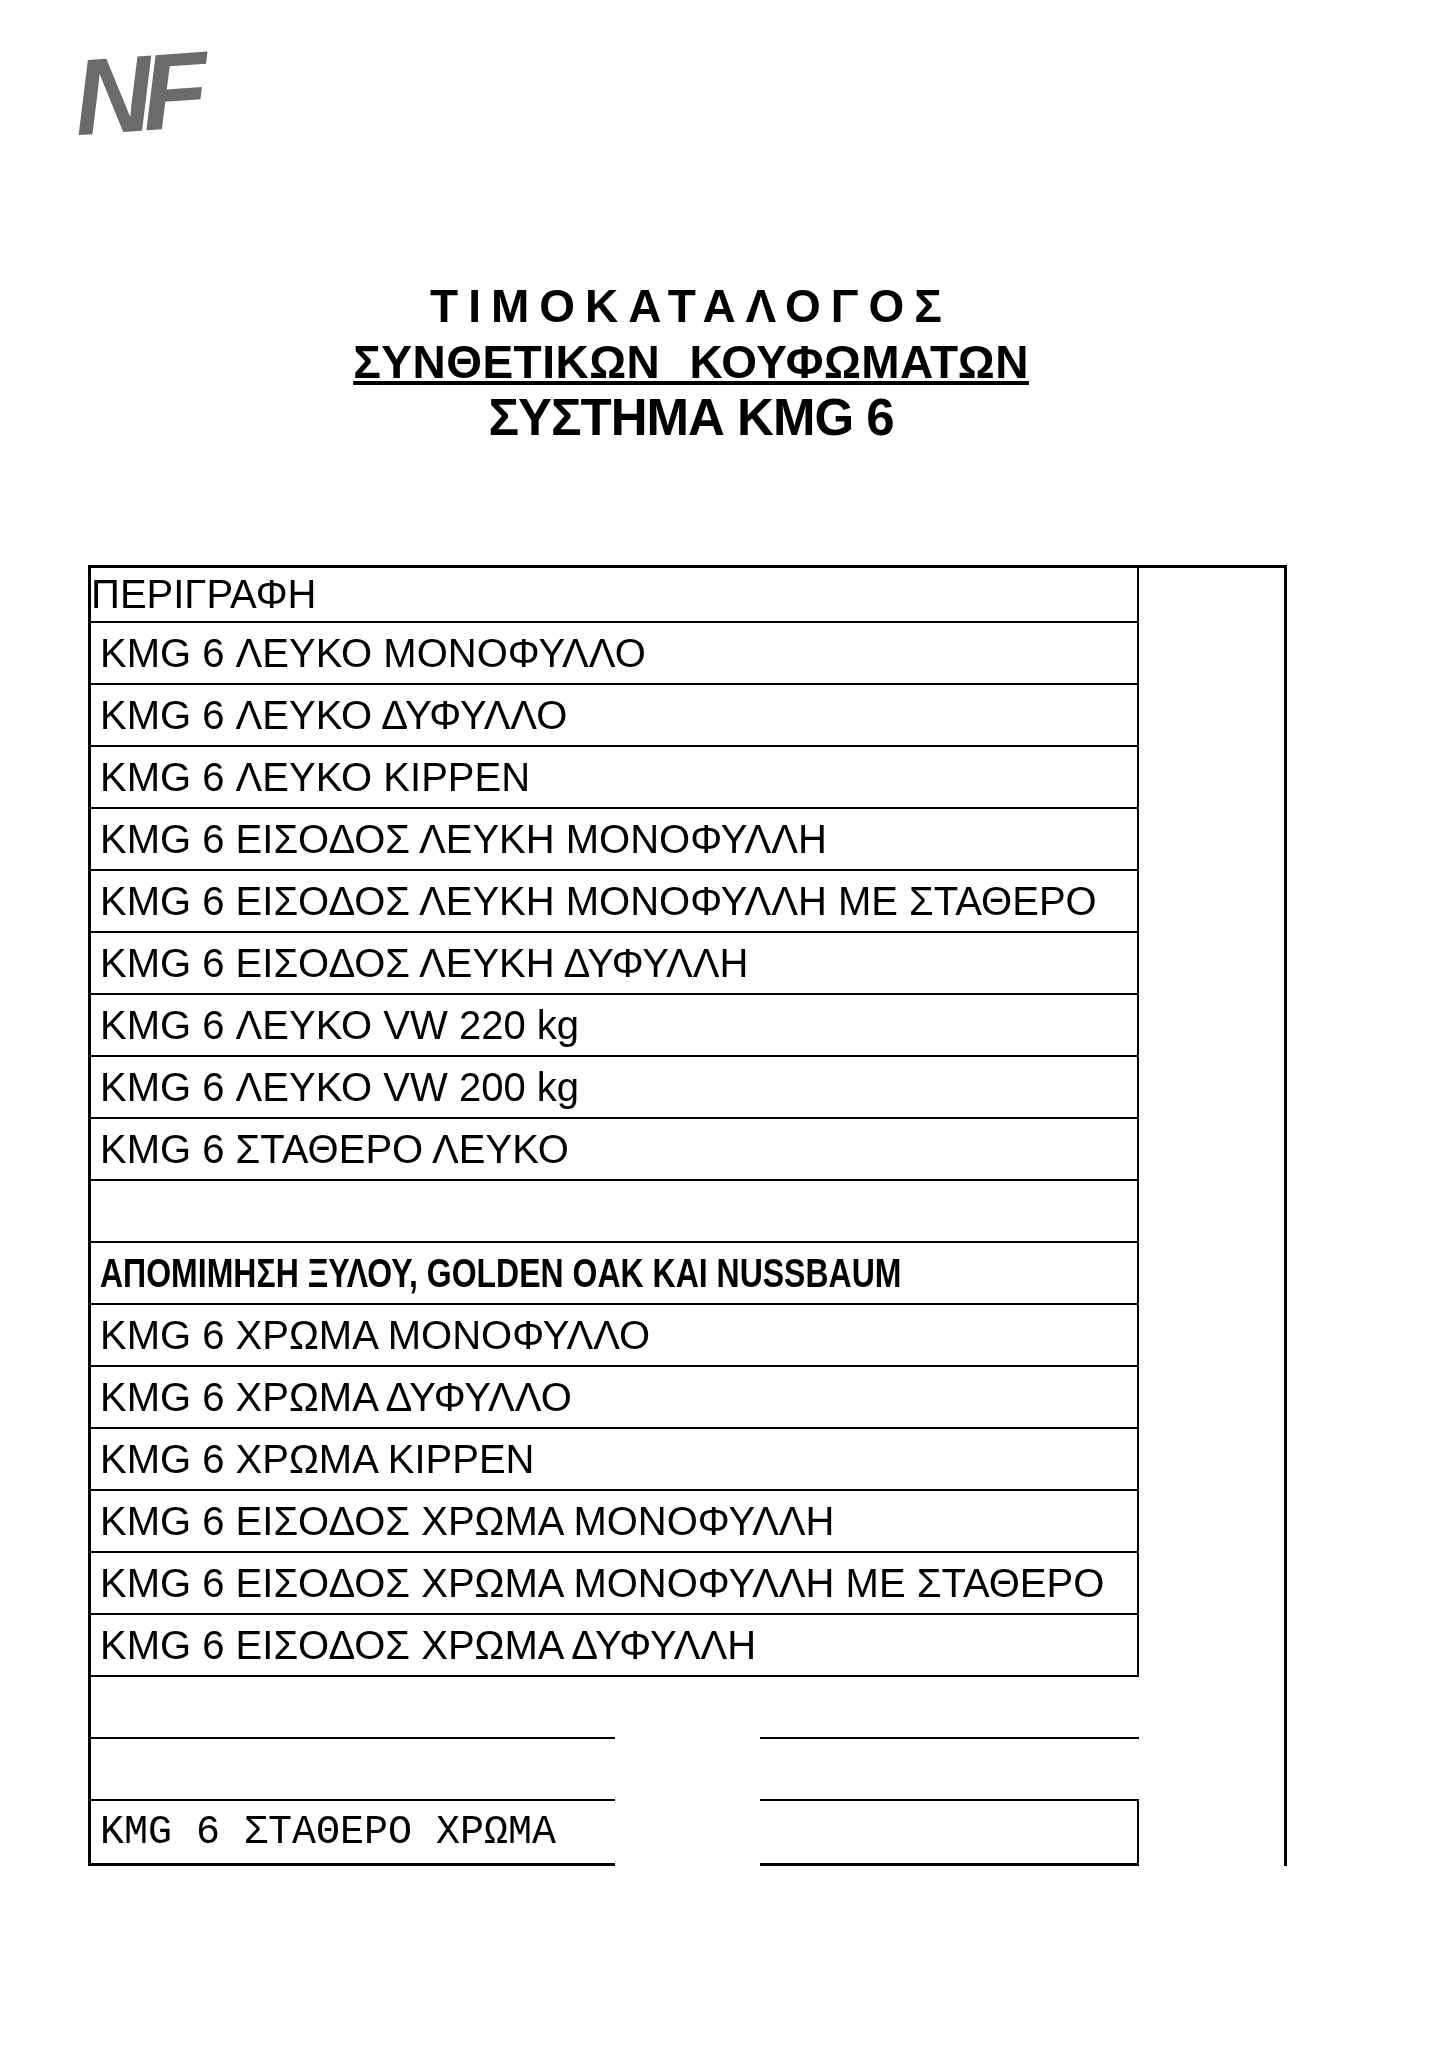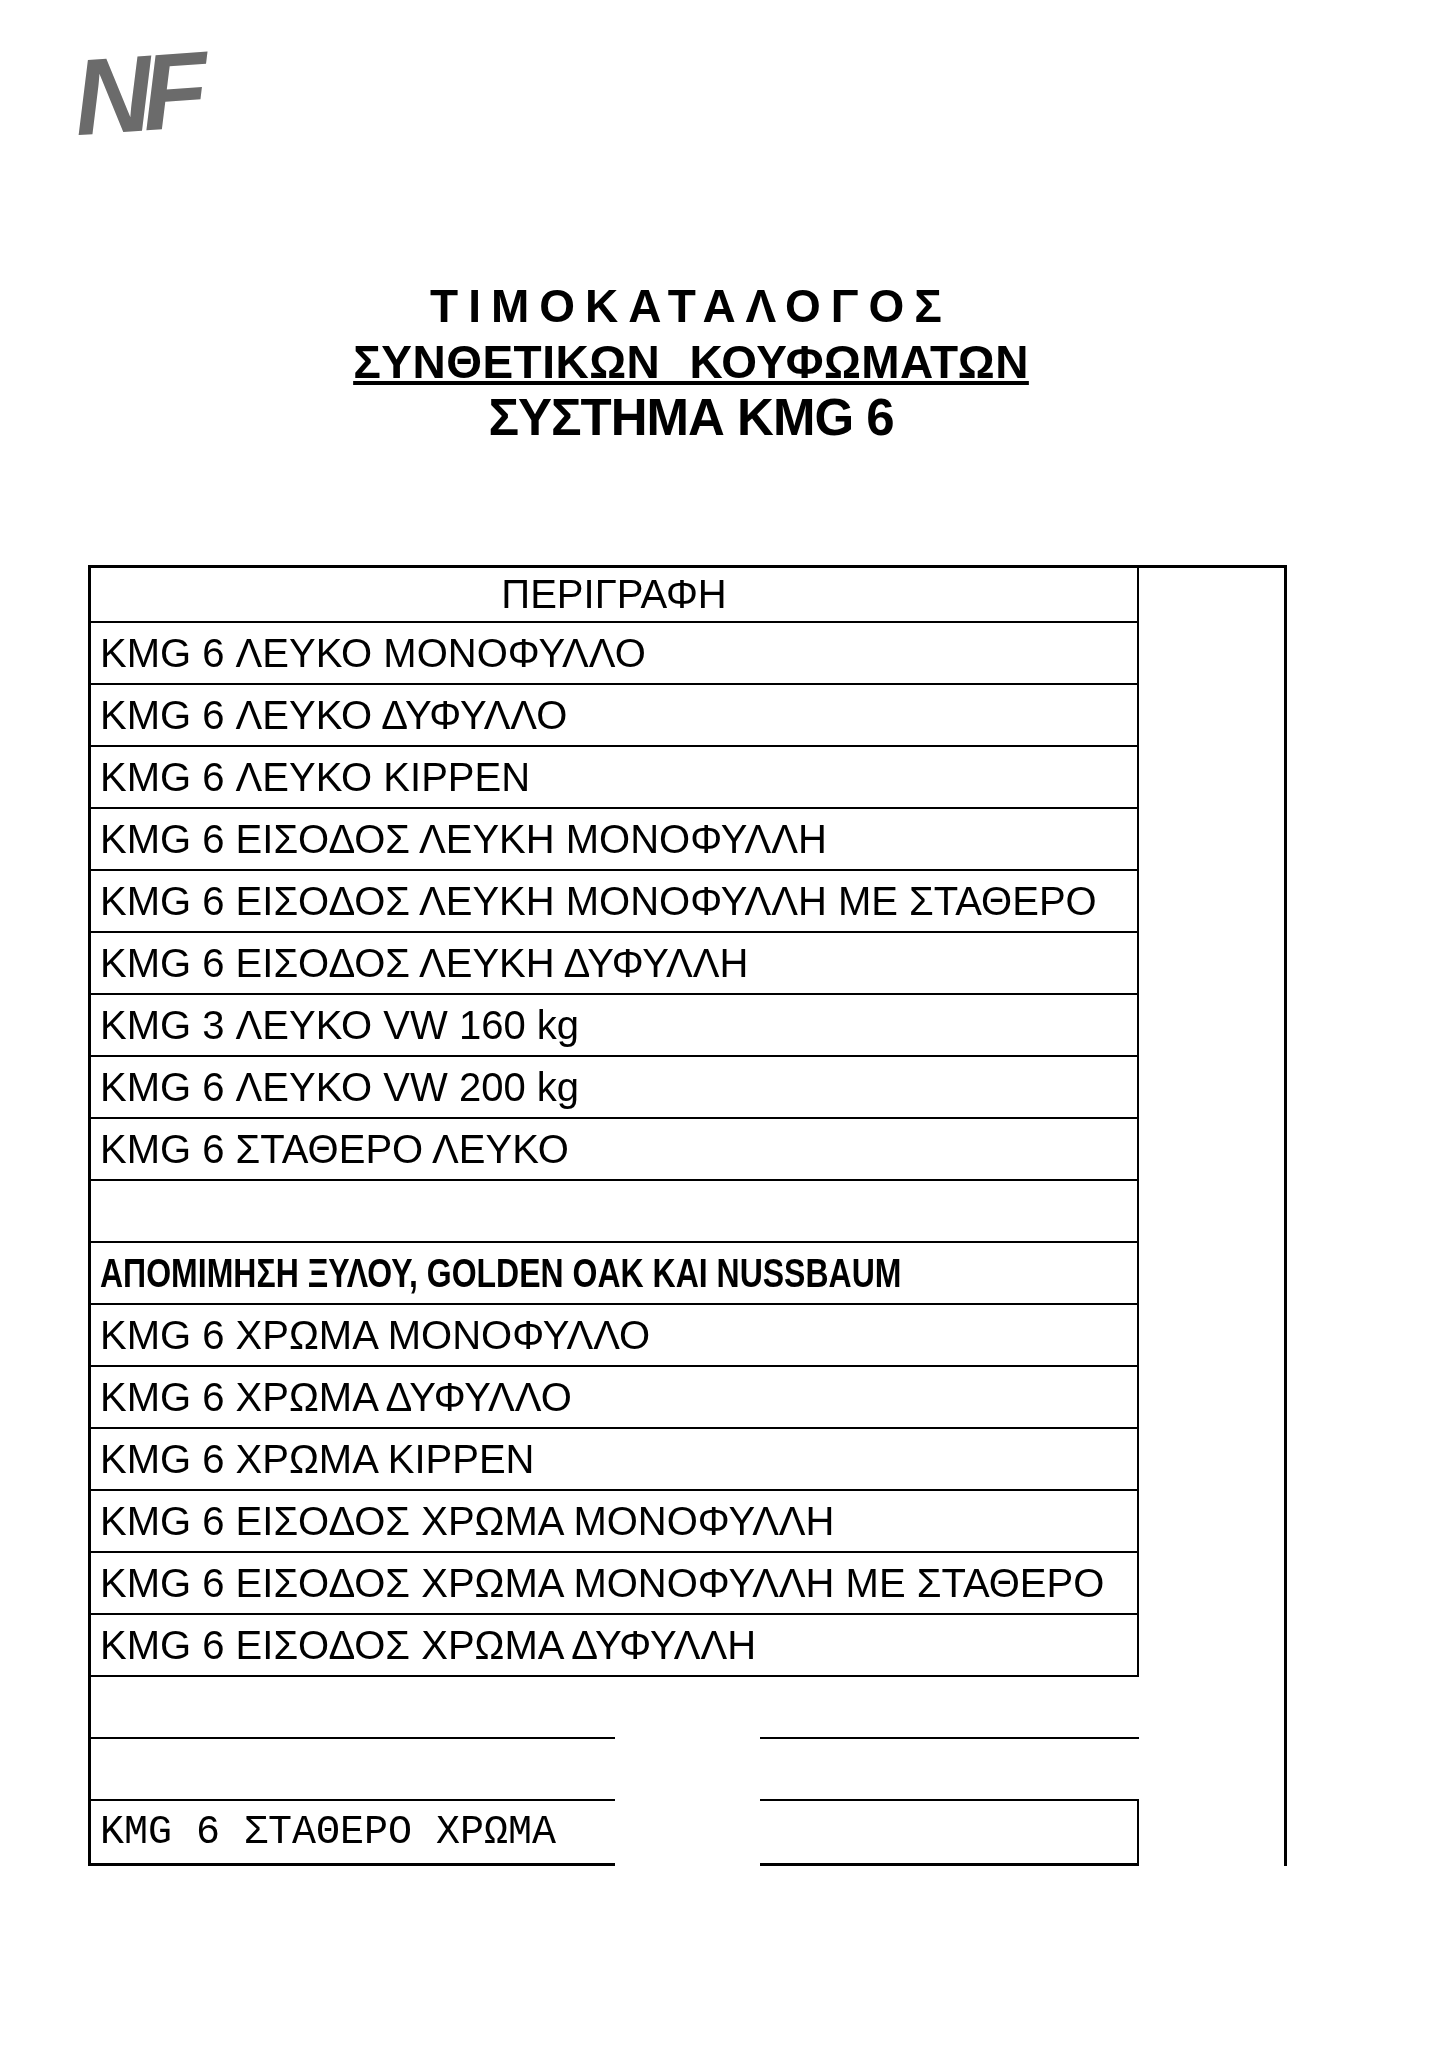--- a/index.html
+++ b/index.html
@@ -42,21 +42,21 @@
   .trow:last-child{border-bottom:none;font-family:Liberation Mono, monospace;}
   .trow.header{height:55px;}
   .cell{box-sizing:border-box;display:flex;align-items:center;overflow:hidden;}
   .cell.desc{
     flex:1;border-right:2px solid #000;
     padding-left:9px;font-size:40px;white-space:nowrap;
   }
   .cell.page{
     width:145px;justify-content:center;font-size:39px;white-space:nowrap;
   }
-  .trow.header .desc{justify-content:center;padding-left:0;font-size:40px;}
+  .trow.header .desc{justify-content:flex-start;padding-left:0;font-size:40px;}
   .trow.header .page{font-size:31px;}
   .trow.section .desc .txt{
     font-weight:bold;
     display:inline-block;
     transform:scaleX(0.8);
     transform-origin:left center;
   }
 </style>
 </head>
 <body>
@@ -120,21 +120,21 @@
           </div>
         </div><div class="trow">
           <div class="cell desc">
             <span class="txt">KMG 6 ΕΙΣΟΔΟΣ ΛΕΥΚΗ ΔΥΦΥΛΛΗ</span>
           </div>
           <div class="cell page">
             <span class="txt">12</span>
           </div>
         </div><div class="trow">
           <div class="cell desc">
-            <span class="txt">KMG 3 ΛΕΥΚΟ VW 160 kg</span>
+            <span class="txt">KMG 6 ΛΕΥΚΟ VW 220 kg</span>
           </div>
           <div class="cell page">
             <span class="txt">13</span>
           </div>
         </div><div class="trow">
           <div class="cell desc">
             <span class="txt">KMG 6 ΛΕΥΚΟ VW 200 kg</span>
           </div>
           <div class="cell page">
             <span class="txt">14</span>

